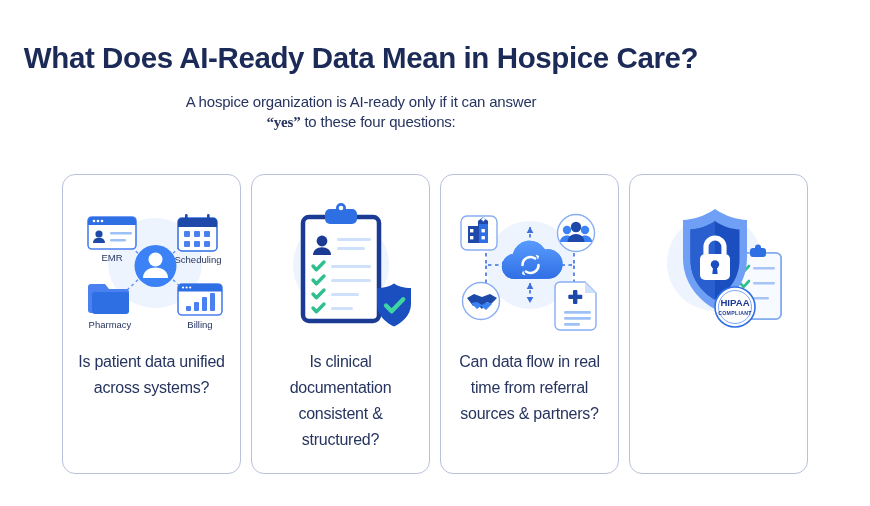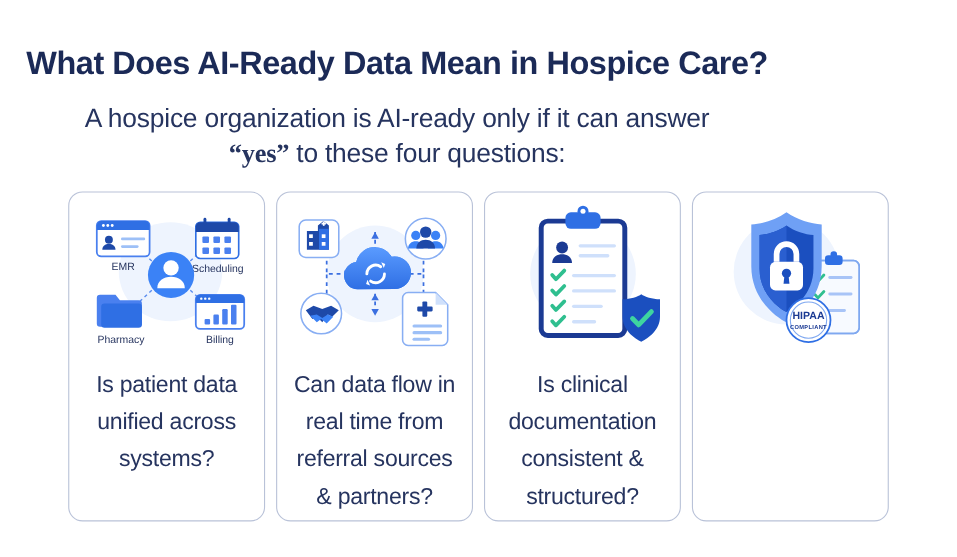--- a/index.html
+++ b/index.html
@@ -36,21 +36,21 @@
   .title {
     font-size: 29.5px;
     font-weight: 700;
     letter-spacing: -0.4px;
     color: #1b2a57;
     line-height: 1.2;
   }
 
   .subtitle {
     margin-top: 17px;
-    font-size: 24px;
+    font-size: 15px;
     font-weight: 400;
     color: #26345f;
     line-height: 1.32;
     letter-spacing: -0.2px;
   }
   .subtitle .strong { font-weight: 700; font-family: Liberation Serif, serif; }
 
   
   .cards {
     position: absolute;
@@ -64,34 +64,35 @@
 
   .card {
     width: 179px;
     height: 300px;
     border: 1.4px solid #b9c2d8;
     border-radius: 13px;
     background: #ffffff;
     display: flex;
     flex-direction: column;
     align-items: center;
+    padding-top: 16px;
   }
 
   .icon-wrap {
     width: 160px;
     height: 150px;
     position: relative;
     flex: none;
   }
 
   .card-text {
     margin-top: 8px;
     width: 160px;
     text-align: center;
-    font-size: 21px;
+    font-size: 16px;
     line-height: 1.62;
     color: #26345f;
     font-weight: 400;
     letter-spacing: -0.25px;
   }
 
   svg { display: block; }
 </style>
 </head>
 <body>
@@ -176,20 +177,66 @@
             <path d="M71 87c0-6.6 5.6-10.4 12.5-10.4S96 80.4 96 87z" fill="#ffffff"></path>
           </g>
         </svg>
       </div>
       <div class="card-text">Is patient data unified across systems?</div>
     </div>
 
     <div class="card">
       <div class="icon-wrap">
         <svg width="160" height="150" viewBox="0 0 160 150">
+          <circle cx="80" cy="74" r="48" fill="#eef4fe"></circle>
+
+          <rect x="42" y="26" width="76" height="104" rx="6" fill="#ffffff" stroke="#1b3a93" stroke-width="4.5"></rect>
+
+          <rect x="64" y="18" width="32" height="15" rx="5" fill="#2f6fe4"></rect>
+          <circle cx="80" cy="17" r="5" fill="#2f6fe4"></circle>
+          <circle cx="80" cy="17" r="2.3" fill="#ffffff"></circle>
+
+          <g>
+            <circle cx="61" cy="50" r="5.4" fill="#1b3a93"></circle>
+            <path d="M52 64c0-5 4-7.8 9-7.8s9 2.8 9 7.8z" fill="#1b3a93"></path>
+          </g>
+          <rect x="76" y="47" width="34" height="3" rx="1.5" fill="#cfe0fb"></rect>
+          <rect x="76" y="56" width="28" height="3" rx="1.5" fill="#cfe0fb"></rect>
+
+          <g>
+            <g>
+              <path d="M52 75l3.4 3.8L63 71" fill="none" stroke="#2fbf8f" stroke-width="3.4" stroke-linecap="round" stroke-linejoin="round"></path>
+              <rect x="70" y="74" width="40" height="3" rx="1.5" fill="#cfe0fb"></rect>
+            </g>
+            <g>
+              <path d="M52 89l3.4 3.8L63 85" fill="none" stroke="#2fbf8f" stroke-width="3.4" stroke-linecap="round" stroke-linejoin="round"></path>
+              <rect x="70" y="88" width="40" height="3" rx="1.5" fill="#cfe0fb"></rect>
+            </g>
+            <g>
+              <path d="M52 103l3.4 3.8L63 99" fill="none" stroke="#2fbf8f" stroke-width="3.4" stroke-linecap="round" stroke-linejoin="round"></path>
+              <rect x="70" y="102" width="28" height="3" rx="1.5" fill="#cfe0fb"></rect>
+            </g>
+            <g>
+              <path d="M52 117l3.4 3.8L63 113" fill="none" stroke="#2fbf8f" stroke-width="3.4" stroke-linecap="round" stroke-linejoin="round"></path>
+              <rect x="70" y="116" width="22" height="3" rx="1.5" fill="#cfe0fb"></rect>
+            </g>
+          </g>
+
+          <g>
+            <path d="M116 97c7 0 14-2.4 17-4.6 3 2.2 10 4.6 17 4.6v16c0 12-10.6 19.6-17 22.6-6.4-3-17-10.6-17-22.6z" fill="#1b4fbf"></path>
+            <path d="M125 114.5l5.6 5.8 11.6-12" fill="none" stroke="#3ed5a0" stroke-width="4.4" stroke-linecap="round" stroke-linejoin="round"></path>
+          </g>
+        </svg>
+      </div>
+      <div class="card-text">Is clinical documentation consistent &amp; structured?</div>
+    </div>
+
+    <div class="card">
+      <div class="icon-wrap">
+        <svg width="160" height="150" viewBox="0 0 160 150">
           <circle cx="80" cy="74" r="44" fill="#eef4fe"></circle>
 
           <g stroke="#3b6fe0" stroke-width="1.6" stroke-dasharray="3.5 3.5" fill="none">
             <path d="M36 48 L36 74 L58 74"></path>
             <path d="M124 48 L124 74 L102 74"></path>
             <path d="M36 106 L36 74"></path>
             <path d="M124 106 L124 74"></path>
             <path d="M80 36 L80 58"></path>
             <path d="M80 92 L80 112"></path>
           </g>
@@ -265,66 +312,20 @@
             </g>
           </g>
         </svg>
       </div>
       <div class="card-text">Can data flow in real time from referral sources &amp; partners?</div>
     </div>
 
     <div class="card">
       <div class="icon-wrap">
         <svg width="160" height="150" viewBox="0 0 160 150">
-          <circle cx="80" cy="74" r="48" fill="#eef4fe"></circle>
-
-          <rect x="42" y="26" width="76" height="104" rx="6" fill="#ffffff" stroke="#1b3a93" stroke-width="4.5"></rect>
-
-          <rect x="64" y="18" width="32" height="15" rx="5" fill="#2f6fe4"></rect>
-          <circle cx="80" cy="17" r="5" fill="#2f6fe4"></circle>
-          <circle cx="80" cy="17" r="2.3" fill="#ffffff"></circle>
-
-          <g>
-            <circle cx="61" cy="50" r="5.4" fill="#1b3a93"></circle>
-            <path d="M52 64c0-5 4-7.8 9-7.8s9 2.8 9 7.8z" fill="#1b3a93"></path>
-          </g>
-          <rect x="76" y="47" width="34" height="3" rx="1.5" fill="#cfe0fb"></rect>
-          <rect x="76" y="56" width="28" height="3" rx="1.5" fill="#cfe0fb"></rect>
-
-          <g>
-            <g>
-              <path d="M52 75l3.4 3.8L63 71" fill="none" stroke="#2fbf8f" stroke-width="3.4" stroke-linecap="round" stroke-linejoin="round"></path>
-              <rect x="70" y="74" width="40" height="3" rx="1.5" fill="#cfe0fb"></rect>
-            </g>
-            <g>
-              <path d="M52 89l3.4 3.8L63 85" fill="none" stroke="#2fbf8f" stroke-width="3.4" stroke-linecap="round" stroke-linejoin="round"></path>
-              <rect x="70" y="88" width="40" height="3" rx="1.5" fill="#cfe0fb"></rect>
-            </g>
-            <g>
-              <path d="M52 103l3.4 3.8L63 99" fill="none" stroke="#2fbf8f" stroke-width="3.4" stroke-linecap="round" stroke-linejoin="round"></path>
-              <rect x="70" y="102" width="28" height="3" rx="1.5" fill="#cfe0fb"></rect>
-            </g>
-            <g>
-              <path d="M52 117l3.4 3.8L63 113" fill="none" stroke="#2fbf8f" stroke-width="3.4" stroke-linecap="round" stroke-linejoin="round"></path>
-              <rect x="70" y="116" width="22" height="3" rx="1.5" fill="#cfe0fb"></rect>
-            </g>
-          </g>
-
-          <g>
-            <path d="M116 97c7 0 14-2.4 17-4.6 3 2.2 10 4.6 17 4.6v16c0 12-10.6 19.6-17 22.6-6.4-3-17-10.6-17-22.6z" fill="#1b4fbf"></path>
-            <path d="M125 114.5l5.6 5.8 11.6-12" fill="none" stroke="#3ed5a0" stroke-width="4.4" stroke-linecap="round" stroke-linejoin="round"></path>
-          </g>
-        </svg>
-      </div>
-      <div class="card-text">Is clinical documentation consistent &amp; structured?</div>
-    </div>
-
-    <div class="card">
-      <div class="icon-wrap">
-        <svg width="160" height="150" viewBox="0 0 160 150">
           <circle cx="76" cy="72" r="48" fill="#eef4fe"></circle>
 
           <g>
             <rect x="96" y="62" width="46" height="66" rx="5" fill="#ffffff" stroke="#7fa8f0" stroke-width="1.6"></rect>
             <rect x="96" y="62" width="46" height="66" rx="5" fill="#f7faff"></rect>
             <rect x="96" y="62" width="46" height="66" rx="5" fill="none" stroke="#7fa8f0" stroke-width="1.6"></rect>
             <rect x="111" y="57" width="16" height="9" rx="3" fill="#2f6fe4"></rect>
             <circle cx="119" cy="56.5" r="3" fill="#2f6fe4"></circle>
             <g>
               <path d="M102 78l2.6 2.8L110 75" fill="none" stroke="#2fbf8f" stroke-width="2.6" stroke-linecap="round" stroke-linejoin="round"></path>

